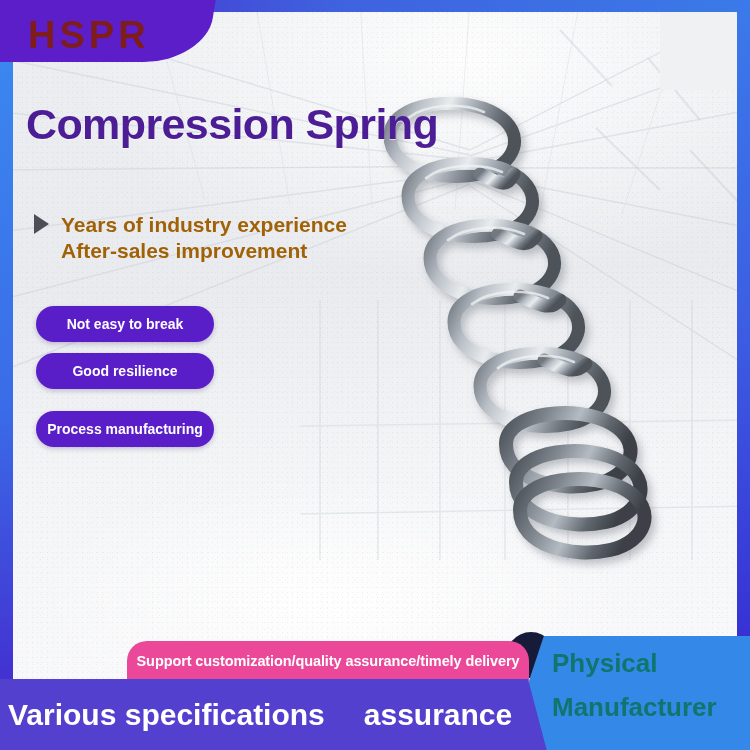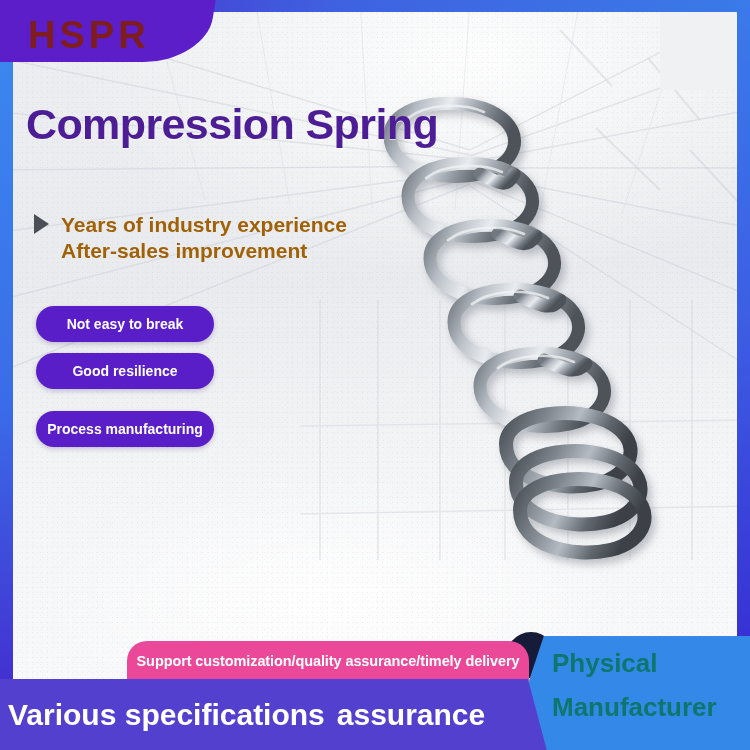--- a/index.html
+++ b/index.html
@@ -219,21 +219,21 @@
     width: 550px; height: 71px;
     background: #5340cf;
     clip-path: polygon(0% 0%, 96.0% 0%, 99.4% 100%, 0% 100%);
   }
   .purple-bar-text {
     position: absolute;
     left: 8px; top: 679px;
     width: 520px; height: 71px;
     display: flex;
     align-items: center;
-    gap: 12px;
+    gap: 39px;
     color: #ffffff;
     font-size: 30px;
     font-weight: bold;
     white-space: nowrap;
   }
 </style>
 </head>
 <body>
 
 <div id="poster">

